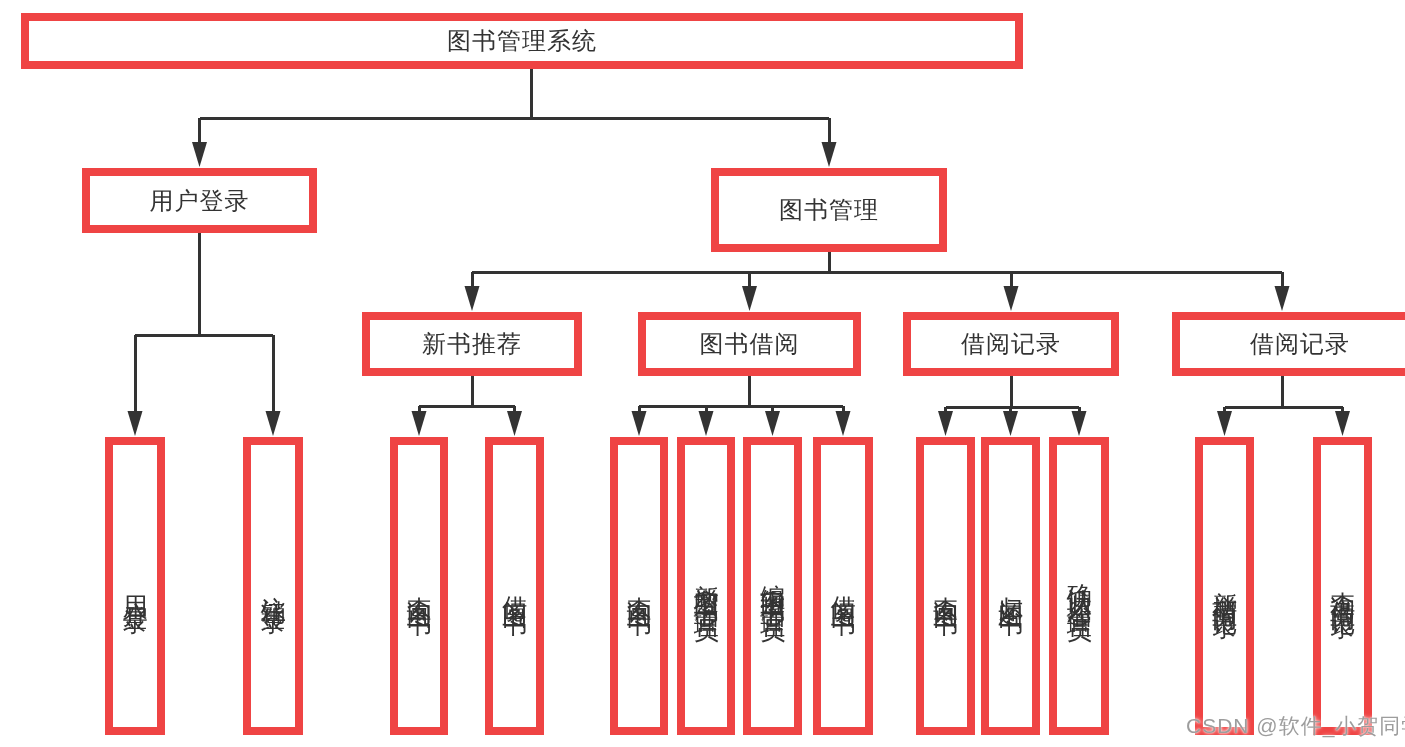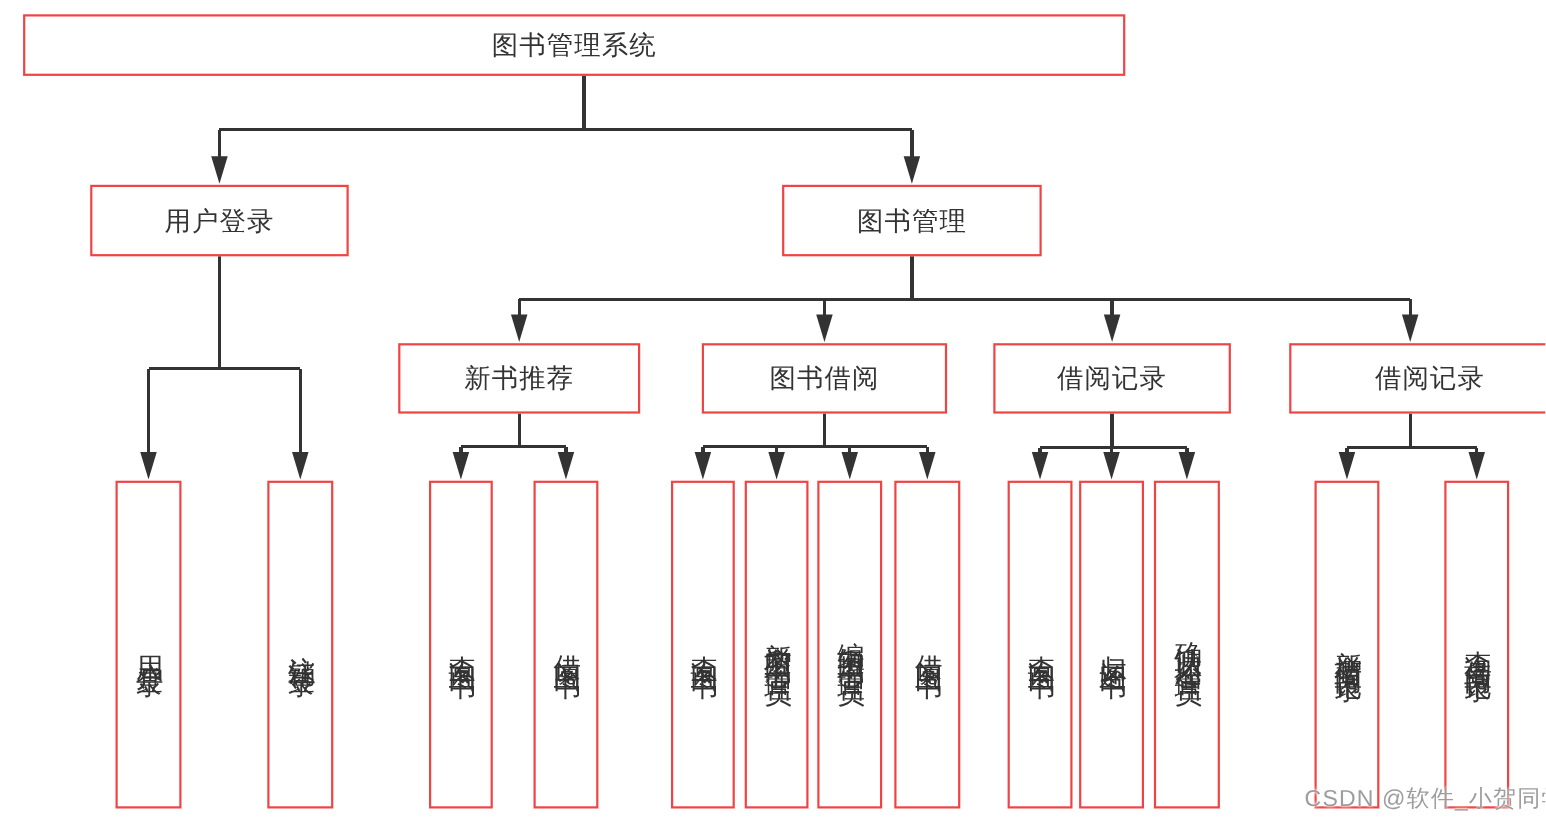--- a/index.html
+++ b/index.html
@@ -7,21 +7,21 @@
     position:relative;
     width:1405px;height:747px;
     background:#ffffff;
     overflow:hidden;
     font-family:"Liberation Sans","DejaVu Sans",sans-serif;
   }
   #connectors{position:absolute;left:0;top:0;width:1405px;height:747px;}
   .node{
     position:absolute;
     background:#ffffff;
-    border:2px solid #ef4444;
+    border:8px solid #ef4444;
     box-sizing:border-box;
     display:flex;align-items:center;justify-content:center;
     color:#333333;
   }
   .node.h .node-label{
     font-size:24px;
     letter-spacing:1px;
     white-space:nowrap;
   }
   .node.v .node-label{
@@ -114,21 +114,21 @@
         <polygon points="1342.5,436 1335,411 1350,411" fill="#333333"></polygon>
       </g>
     </svg>
   <div class="watermark">CSDN @软件_小贺同学</div>
 <div class="node h" style="left: 21px; top: 13px; width: 1002px; height: 56px;">
       <span class="node-label">图书管理系统</span>
     </div>
     <div class="node h" style="left: 82px; top: 168px; width: 235px; height: 65px;">
       <span class="node-label">用户登录</span>
     </div>
-    <div class="node h" style="left: 711px; top: 168px; width: 236px; height: 65px; font-family: Liberation Mono, monospace;">
+    <div class="node h" style="left: 711px; top: 168px; width: 236px; height: 84px; font-family: Liberation Mono, monospace;">
       <span class="node-label">图书管理</span>
     </div>
     <div class="node h" style="left: 362px; top: 312px; width: 220px; height: 64px;">
       <span class="node-label">新书推荐</span>
     </div>
     <div class="node h" style="left: 638px; top: 312px; width: 223px; height: 64px; justify-content: center;">
       <span class="node-label">图书借阅</span>
     </div>
     <div class="node h" style="left: 903px; top: 312px; width: 216px; height: 64px;">
       <span class="node-label">借阅记录</span>

